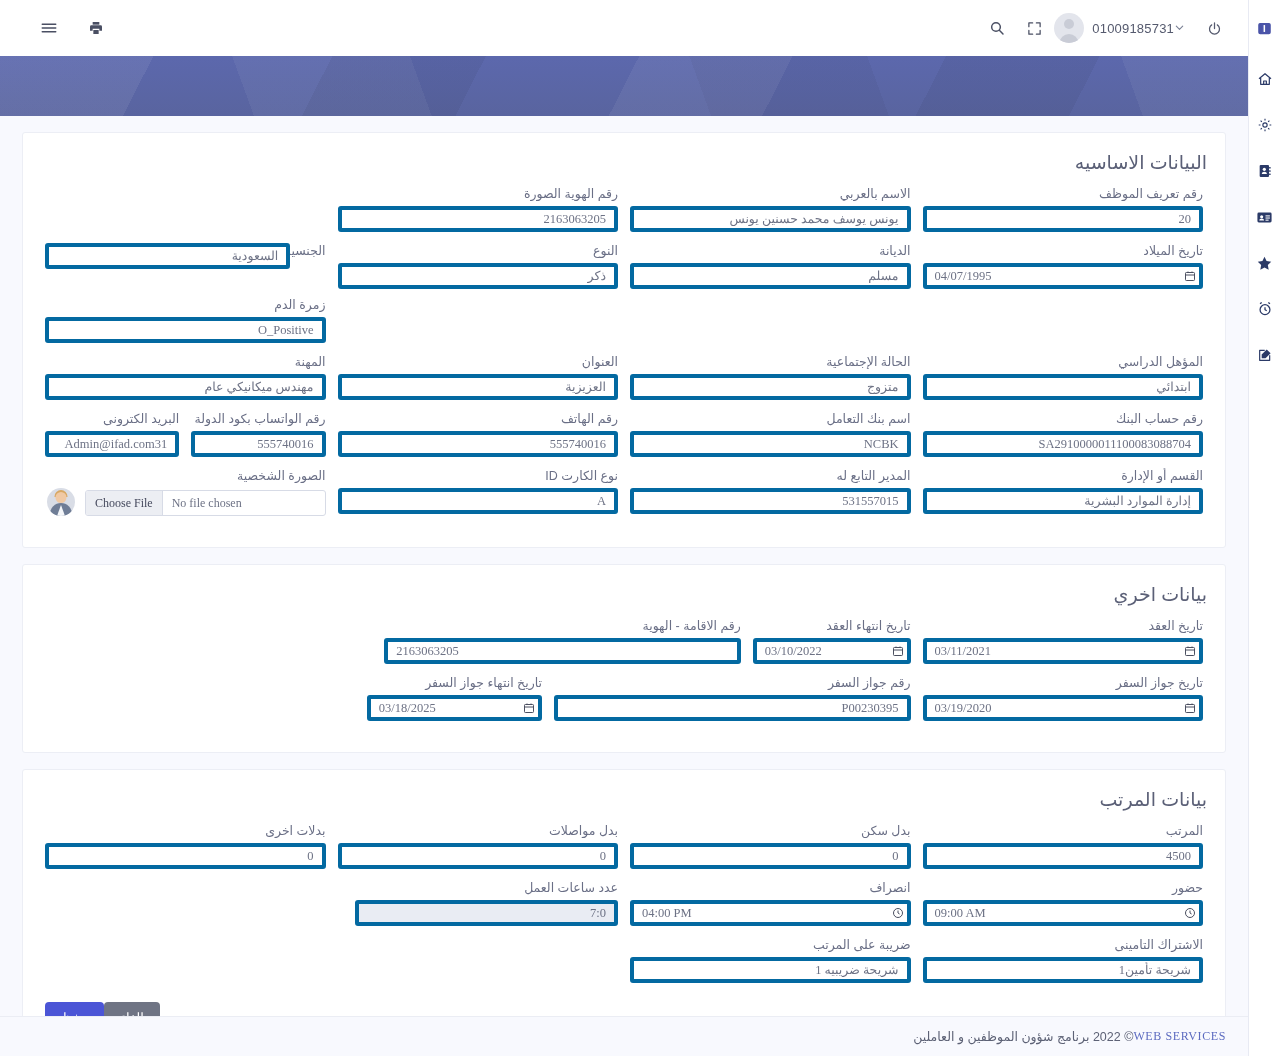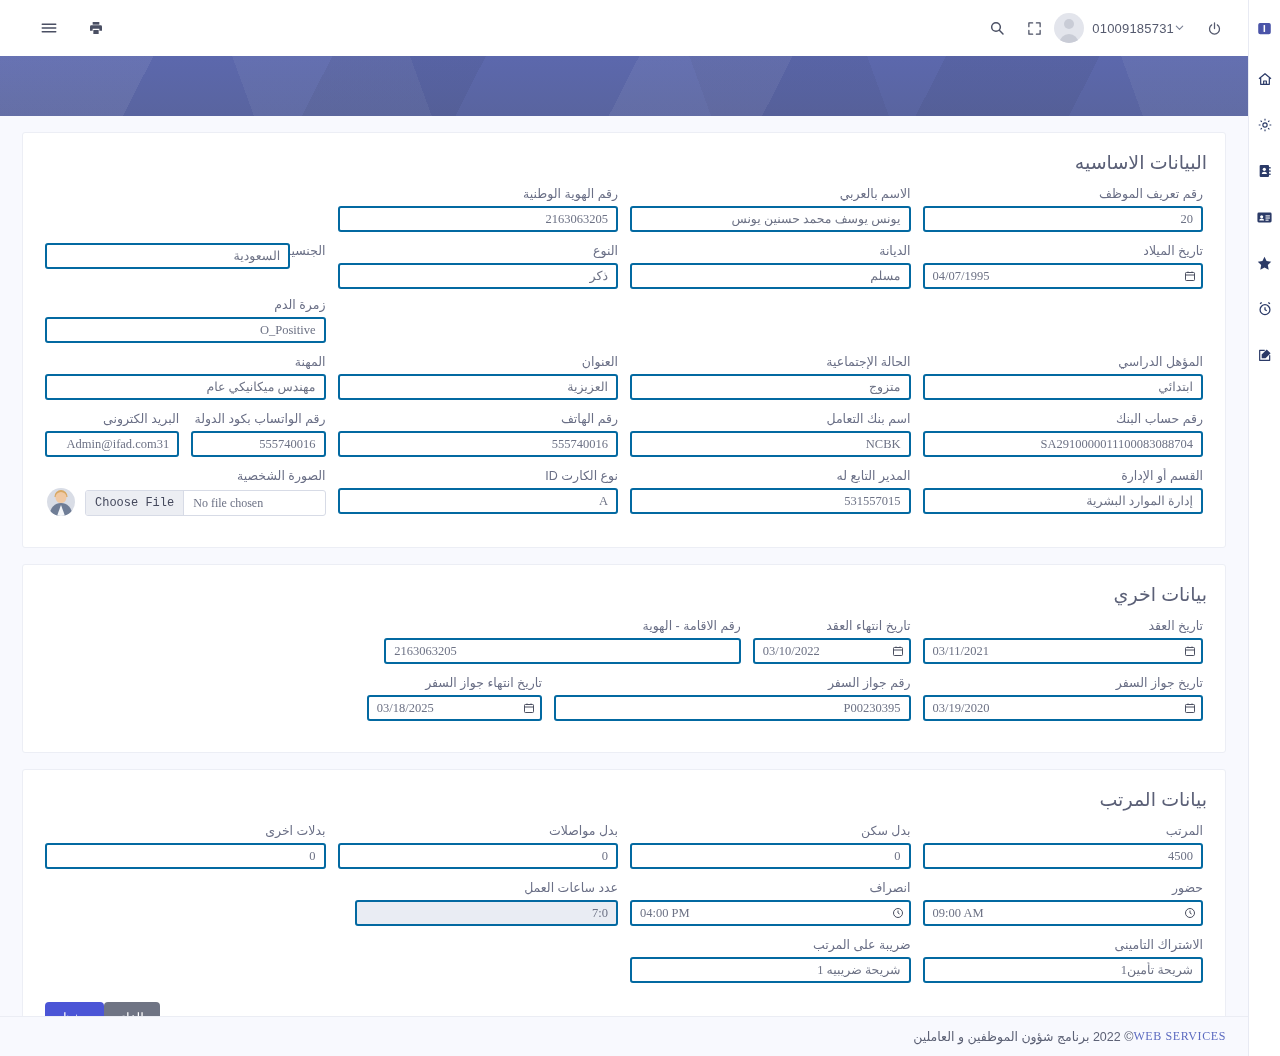--- a/index.html
+++ b/index.html
@@ -89,21 +89,21 @@
   }
 
   .row { display: flex; flex-direction: row; flex-wrap: nowrap; gap: 0; }
   .fg { padding: 0 6px; margin-bottom: 11px; }
   .fg label {
     display: block; text-align: right; font-size: 12.5px;
     color: #6a6f86; margin-bottom: 5px; font-weight: 400;
     white-space: nowrap; overflow: hidden;
   }
   .ctl {
-    width: 100%; height: 26px; border: 2px solid #0369a1; border-radius: 3px;
+    width: 100%; height: 26px; border: 4px solid #0369a1; border-radius: 3px;
     background: #fff; color: #6d7285; font-size: 12.5px;
     padding: 0 8px; text-align: right; direction: rtl;
     font-family: "Liberation Serif", "DejaVu Serif", serif;
     outline: none;
   }
   .ctl.ltr { direction: ltr; text-align: left; }
   .ctl.num { direction: ltr; text-align: right; }
   .ctl:disabled, .ctl.disabled { background: #e9ecf3; color: #6d7285; }
   .ctl::placeholder { color: #aab0c0; }
 
@@ -123,21 +123,21 @@
   .file-row { display: flex; align-items: flex-end; gap: 0; }
   .file-ctl {
     width: 100%; height: 26px; border: 1px solid #d7dbe6; border-radius: 3px;
     background: #fff; display: flex; flex-direction: row-reverse; align-items: center;
     overflow: hidden;
   }
   .file-btn {
     height: 24px; background: #eceef3; border-right: 1px solid #d7dbe6;
     padding: 0 9px; display: flex; align-items: center;
     font-size: 12px; color: #44485c; cursor: pointer;
-    font-family: Liberation Mono, monospace; white-space: nowrap;
+    font-family: Liberation Serif, serif; white-space: nowrap;
   }
   .file-name {
     flex: 1; text-align: left; padding: 0 9px; font-size: 12px; color: #6d7285;
     font-family: "Liberation Serif", "DejaVu Serif", serif; white-space: nowrap;
   }
   .avatar-lg {
     width: 28px; height: 28px; border-radius: 50%; flex: none;
     margin: 0 10px 0 2px; position: relative; overflow: hidden;
     background: #d9dde6;
   }
@@ -303,21 +303,21 @@
       <div class="row">
         <div class="fg c3">
           <label>رقم تعريف الموظف</label>
           <input class="ctl num" value="20" style="">
         </div>
         <div class="fg c3">
           <label>الاسم بالعربي</label>
           <input class="ctl" value="يونس يوسف محمد حسنين يونس" style="">
         </div>
         <div class="fg c3">
-          <label>رقم الهوية الوطنية</label>
+          <label>رقم الهوية الصورة</label>
           <input class="ctl num" value="2163063205" style="">
         </div>
       </div>
 
       <div class="row">
         <div class="fg c3">
           <label>تاريخ الميلاد</label>
           <div class="date-wrap">
             <input class="ctl date" value="04/07/1995" style="">
             <span class="picker-ico">

